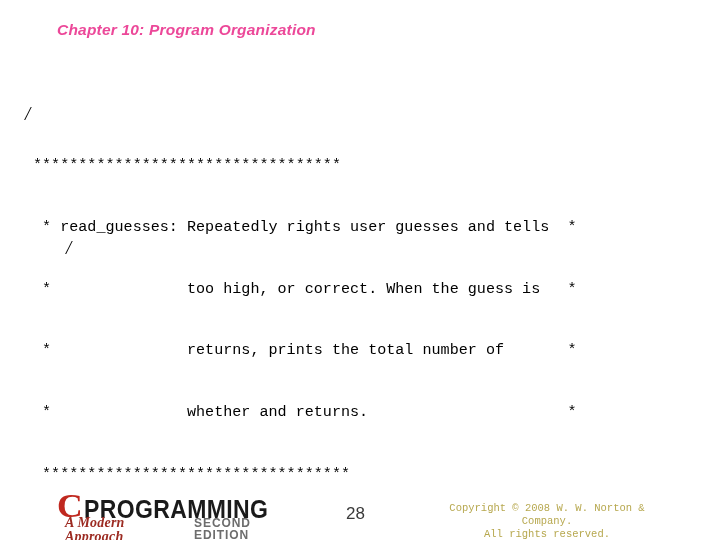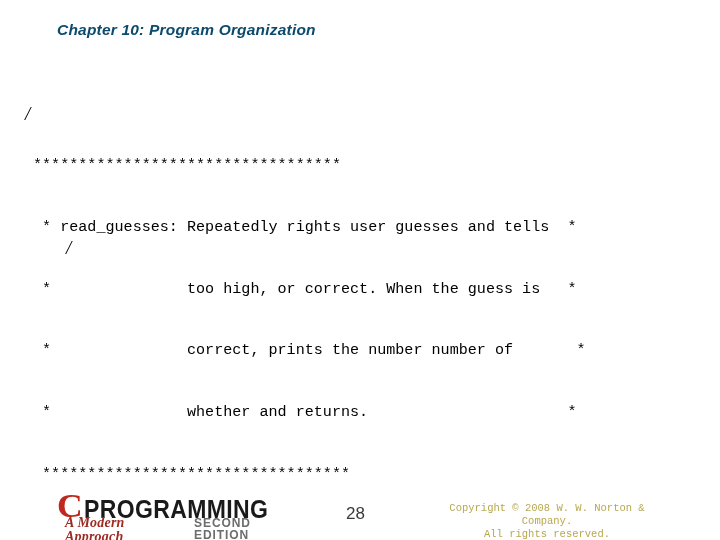--- a/index.html
+++ b/index.html
@@ -25,21 +25,21 @@
 
   
   .slide-title {
     position: absolute;
     left: 57px;
     top: 21px;
     font-family: "Liberation Sans", sans-serif;
     font-size: 15.5px;
     font-style: italic;
     font-weight: bold;
-    color: #0c4a6e;
+    color: #ec4899;
     letter-spacing: 0.2px;
     white-space: nowrap;
   }
 
   
   .code-block {
     position: absolute;
     left: 33px;
     top: 52px;
     width: 680px;
@@ -181,21 +181,21 @@
 
   <div class="slide-title">Chapter 10: Program Organization</div>
 
   <div class="code-block">
     <span class="slash-open">/</span>
     <span class="slash-close">/</span>
 
     <span class="code-line">**********************************</span>
     <span class="code-line"> * read_guesses: Repeatedly rights user guesses and tells  *</span>
     <span class="code-line"> *               too high, or correct. When the guess is   *</span>
-    <span class="code-line"> *               correct, prints the number number of       *</span>
+    <span class="code-line"> *               returns, prints the total number of       *</span>
     <span class="code-line"> *               whether and returns.                      *</span>
     <span class="code-line"> **********************************</span>
     
 
     
 
     
     
     
     

